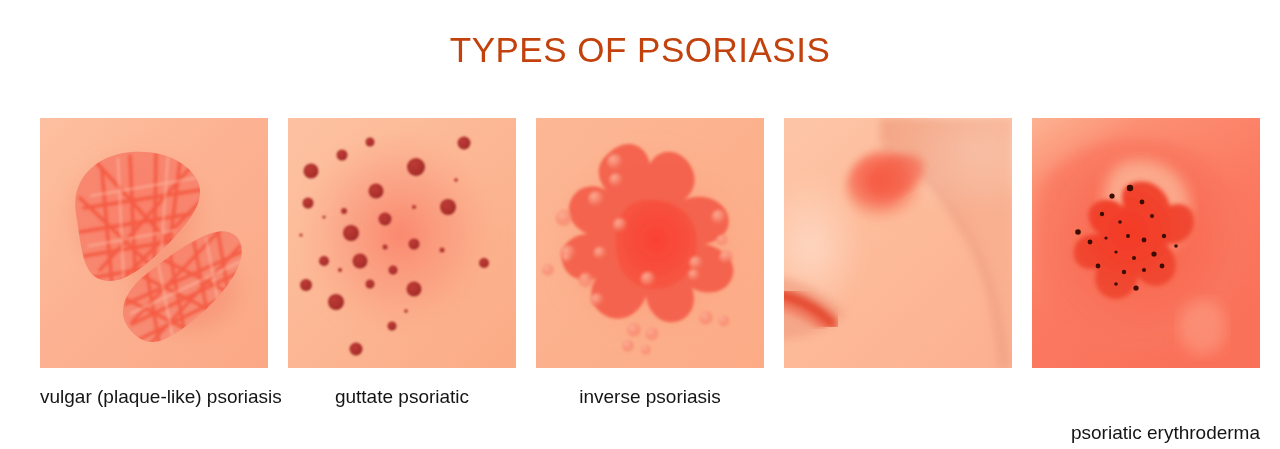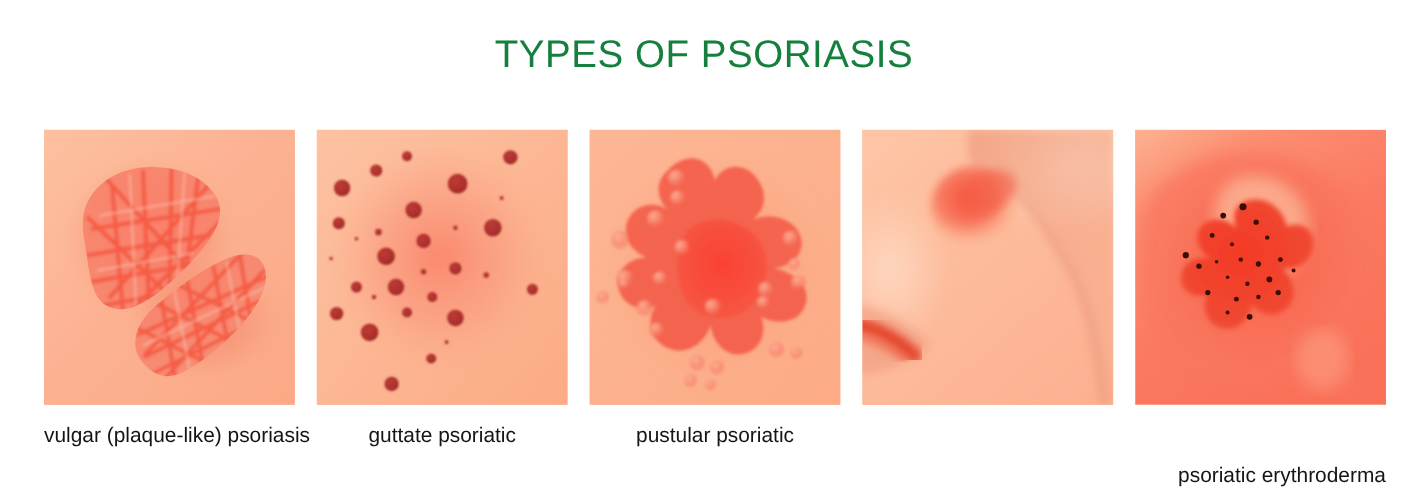--- a/index.html
+++ b/index.html
@@ -23,21 +23,21 @@
   }
   .title {
     position: absolute;
     top: 30px;
     left: 0;
     width: 1280px;
     text-align: center;
     font-size: 35px;
     font-weight: 400;
     letter-spacing: 0.5px;
-    color: #15803d;
+    color: #c2410c;
     white-space: nowrap;
   }
   .panels {
     position: absolute;
     top: 118px;
     left: 40px;
     width: 1220px;
     height: 250px;
     display: flex;
     justify-content: space-between;
@@ -301,21 +301,21 @@
             <circle cx="186" cy="122" r="5.5" fill="url(#p3pus)"></circle>
             <circle cx="170" cy="200" r="7" fill="url(#p3pus)"></circle>
             <circle cx="188" cy="203" r="5.5" fill="url(#p3pus)"></circle>
             <circle cx="98" cy="212" r="7" fill="url(#p3pus)"></circle>
             <circle cx="116" cy="216" r="6.5" fill="url(#p3pus)"></circle>
             <circle cx="92" cy="228" r="6" fill="url(#p3pus)"></circle>
             <circle cx="110" cy="232" r="5" fill="url(#p3pus)"></circle>
           </g>
         </svg>
       </div>
-      <div class="caption">pustular psoriatic</div>
+      <div class="caption">inverse psoriasis</div>
     </div>
 
     <div class="panel">
       <div class="swatch">
         <svg viewBox="0 0 228 250" xmlns="http://www.w3.org/2000/svg">
           <defs>
             <linearGradient id="p4bg" x1="0.1" y1="0" x2="0.9" y2="1">
               <stop offset="0%" stop-color="#fdc5a6"></stop>
               <stop offset="35%" stop-color="#fdbd9c"></stop>
               <stop offset="100%" stop-color="#fcb191"></stop>

